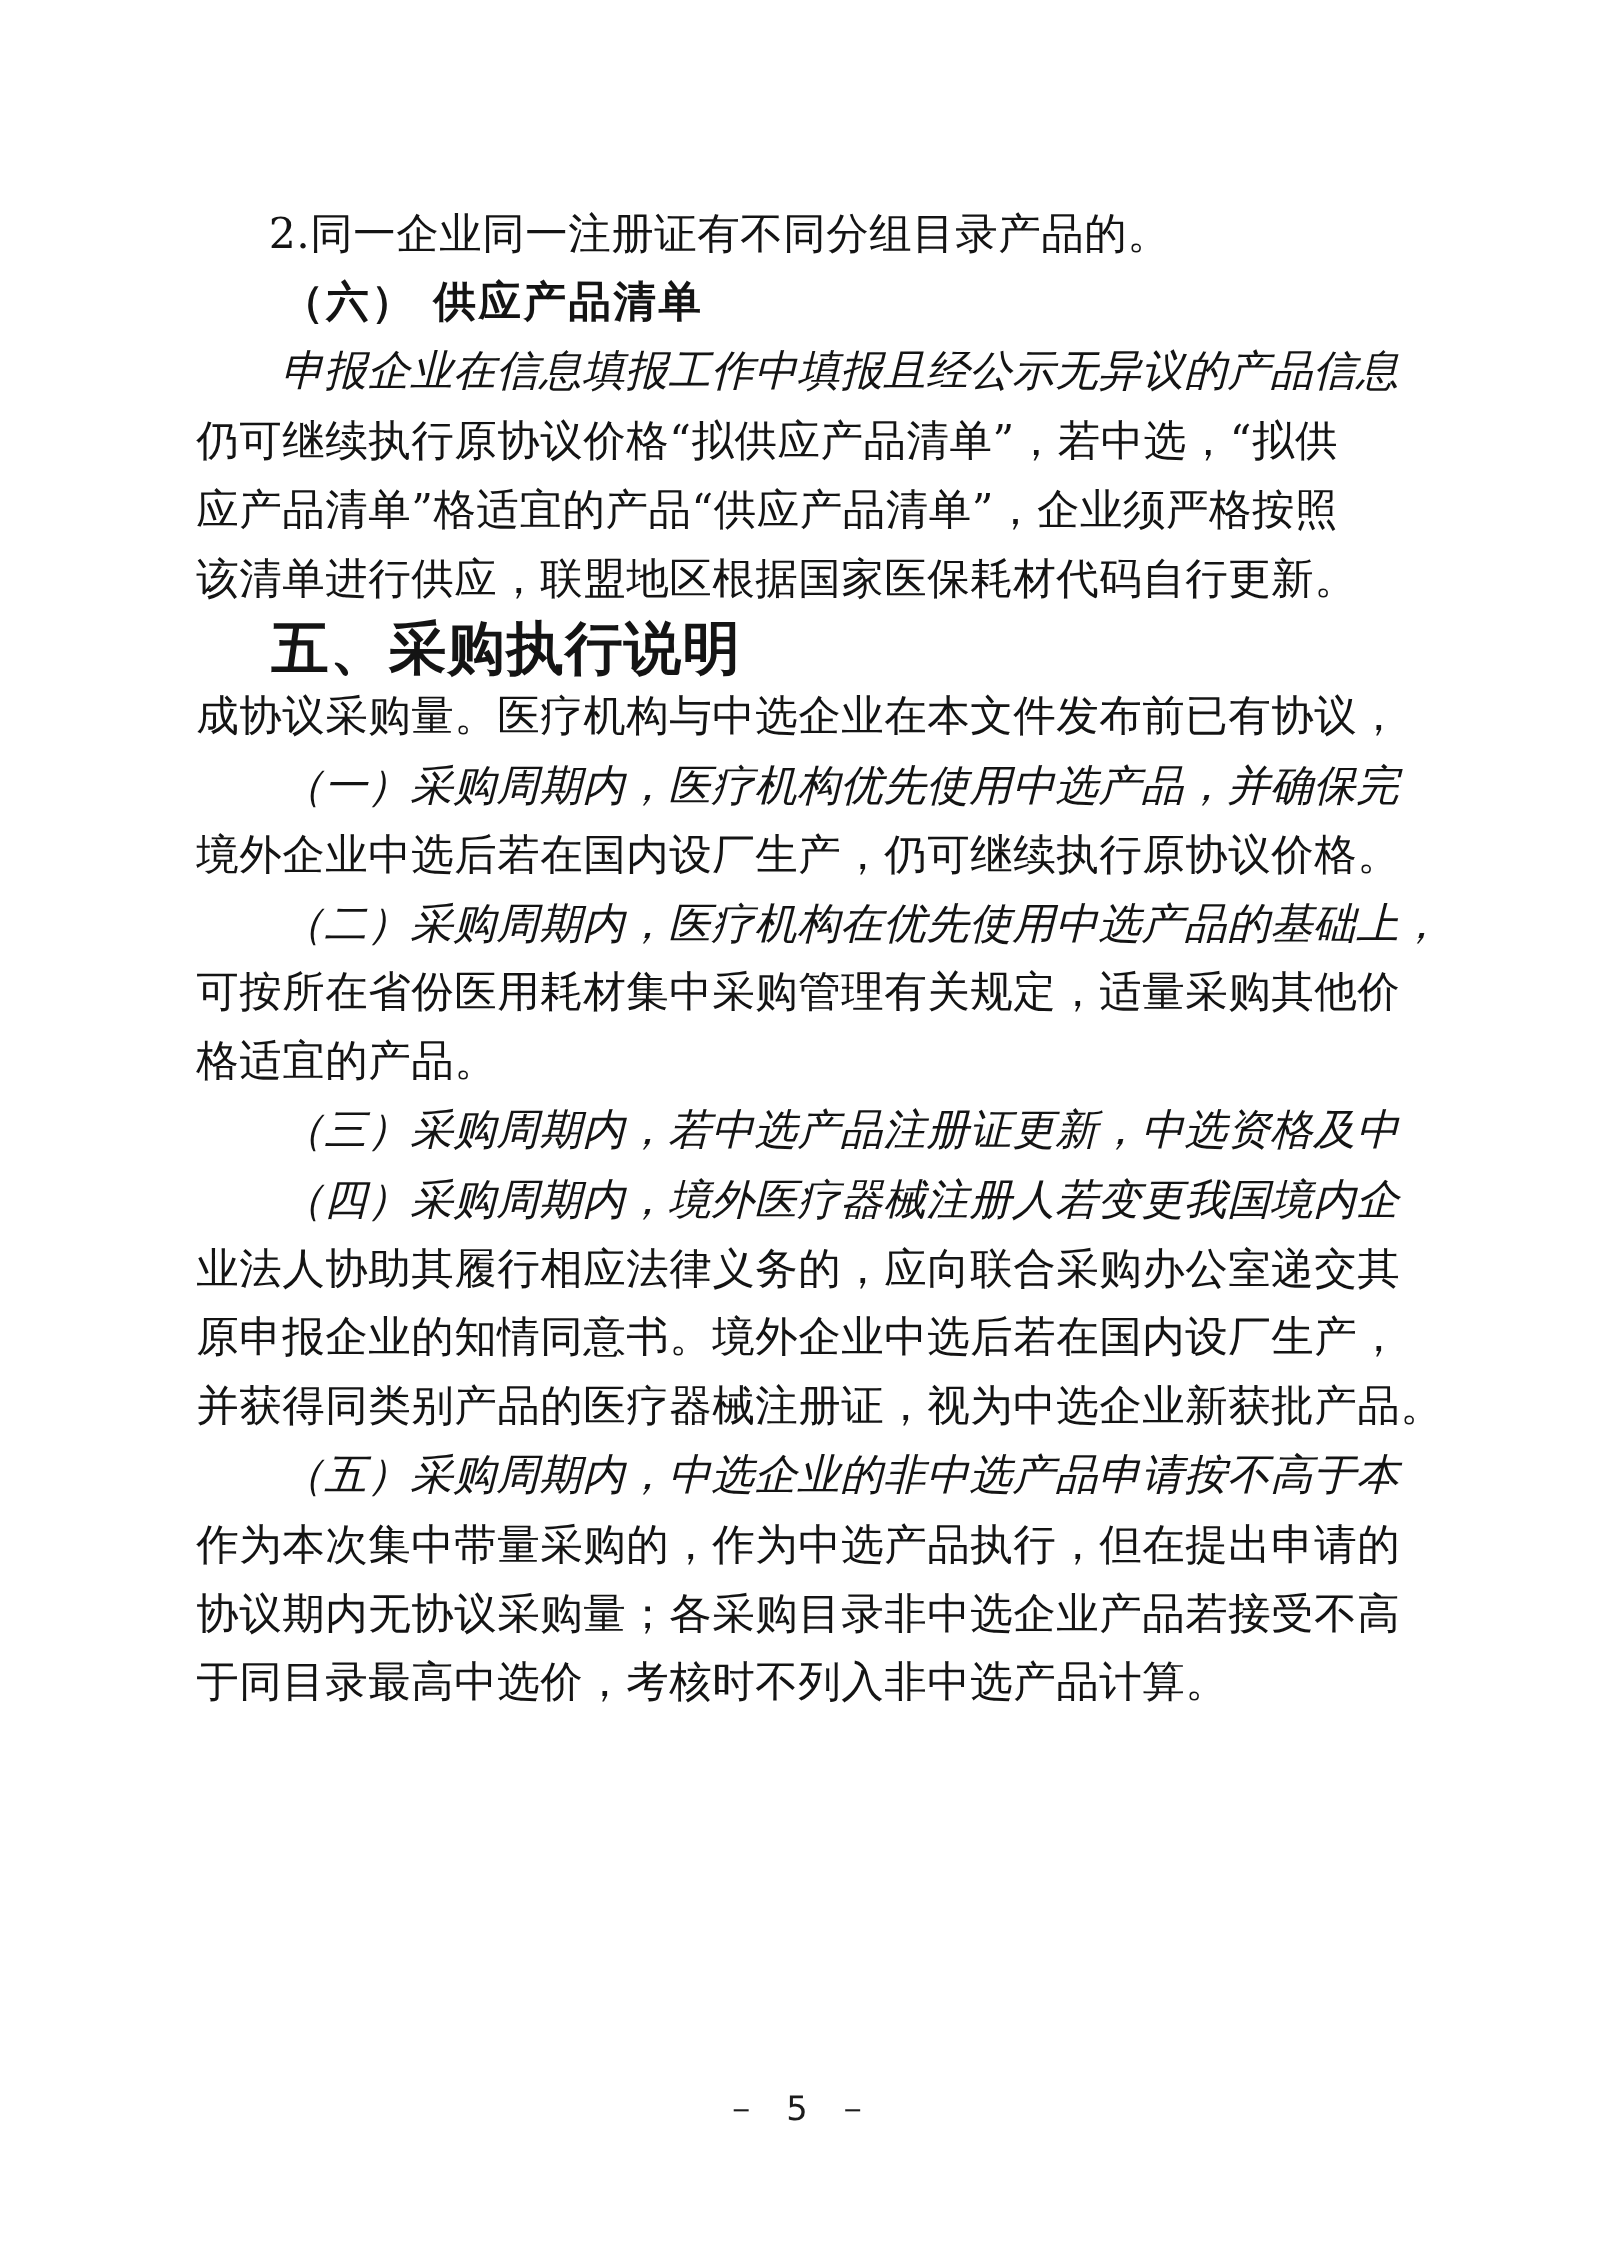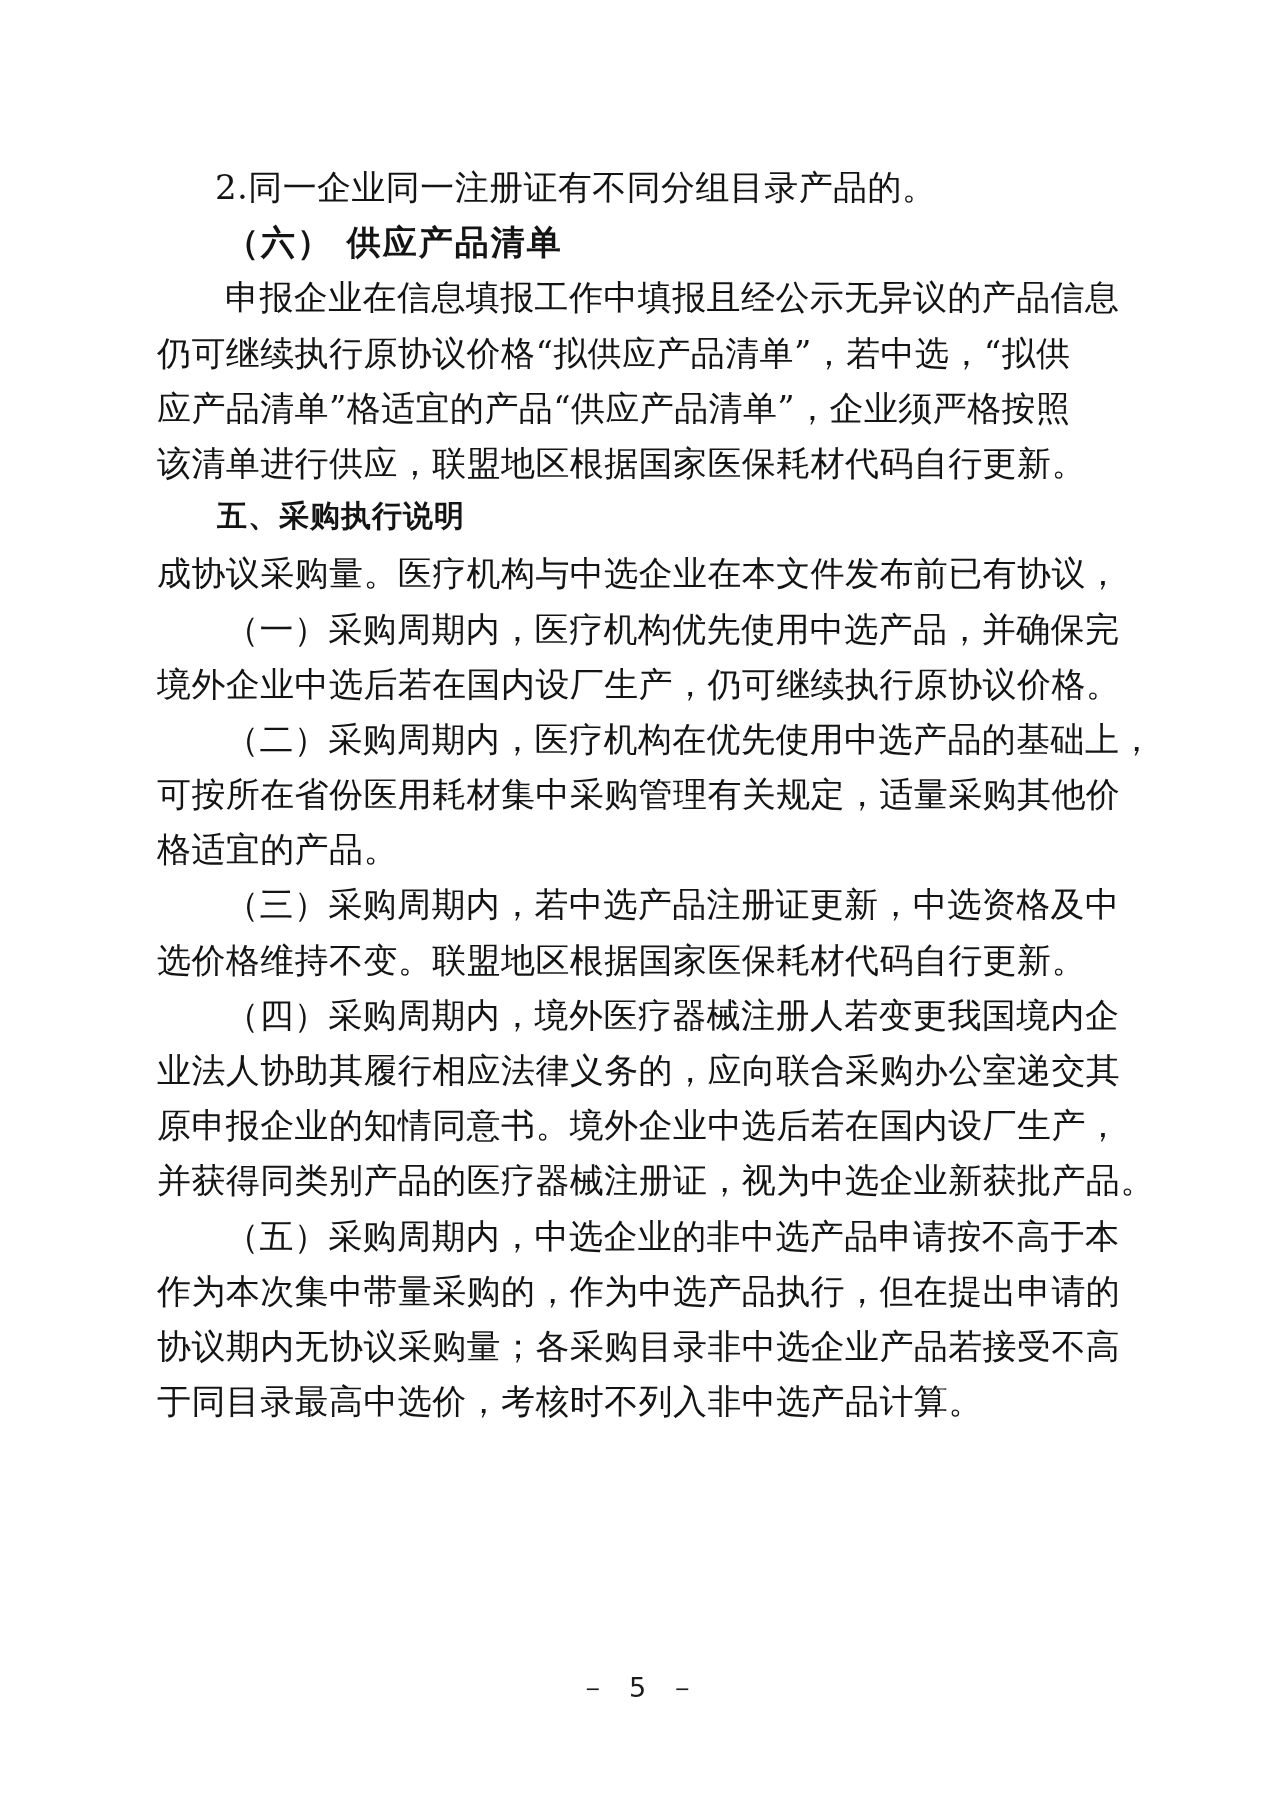--- a/index.html
+++ b/index.html
@@ -19,35 +19,35 @@
     width: 968px;
   }
   .line {
     height: 55.2px;
     line-height: 55.2px;
     font-size: 34px;
     letter-spacing: 0.4px;
     white-space: nowrap;
   }
   
-  .line.indent2 { padding-left: 68px; }
+  .line.indent2 { padding-left: 68px; font-style: italic; }
   
   .line.item { padding-left: 58px; }
   
   .line.kai {
     padding-left: 68px;
     font-weight: bold;
     letter-spacing: 2px;
   }
   
   .line.hei {
     padding-left: 60px;
-    font-family: Liberation Mono, monospace;
+    font-family: Liberation Sans, sans-serif;
     font-weight: bold;
-    font-size: 30px;
+    font-size: 46px;
     letter-spacing: 1px;
   }
   .footer {
     position: absolute;
     left: 157px;
     top: 1660px;
     width: 968px;
     height: 55px;
     line-height: 55px;
     text-align: center;
@@ -69,21 +69,20 @@
       <div class="line">应产品清单”格适宜的产品“供应产品清单”，企业须严格按照</div>
       <div class="line">该清单进行供应，联盟地区根据国家医保耗材代码自行更新。</div>
       <div class="line hei">五、采购执行说明</div>
       <div class="line">成协议采购量。医疗机构与中选企业在本文件发布前已有协议，</div>
       <div class="line indent2">（一）采购周期内，医疗机构优先使用中选产品，并确保完</div>
       <div class="line">境外企业中选后若在国内设厂生产，仍可继续执行原协议价格。</div>
       <div class="line indent2">（二）采购周期内，医疗机构在优先使用中选产品的基础上，</div>
       <div class="line">可按所在省份医用耗材集中采购管理有关规定，适量采购其他价</div>
       <div class="line">格适宜的产品。</div>
       <div class="line indent2">（三）采购周期内，若中选产品注册证更新，中选资格及中</div>
-      <div class="line">选价格维持不变。联盟地区根据国家医保耗材代码自行更新。</div>
       <div class="line indent2">（四）采购周期内，境外医疗器械注册人若变更我国境内企</div>
       <div class="line">业法人协助其履行相应法律义务的，应向联合采购办公室递交其</div>
       <div class="line">原申报企业的知情同意书。境外企业中选后若在国内设厂生产，</div>
       <div class="line">并获得同类别产品的医疗器械注册证，视为中选企业新获批产品。</div>
       <div class="line indent2">（五）采购周期内，中选企业的非中选产品申请按不高于本</div>
       <div class="line">作为本次集中带量采购的，作为中选产品执行，但在提出申请的</div>
       <div class="line">协议期内无协议采购量；各采购目录非中选企业产品若接受不高</div>
       <div class="line">于同目录最高中选价，考核时不列入非中选产品计算。</div>
     </div>
   <div class="footer">－ 5 －</div>

